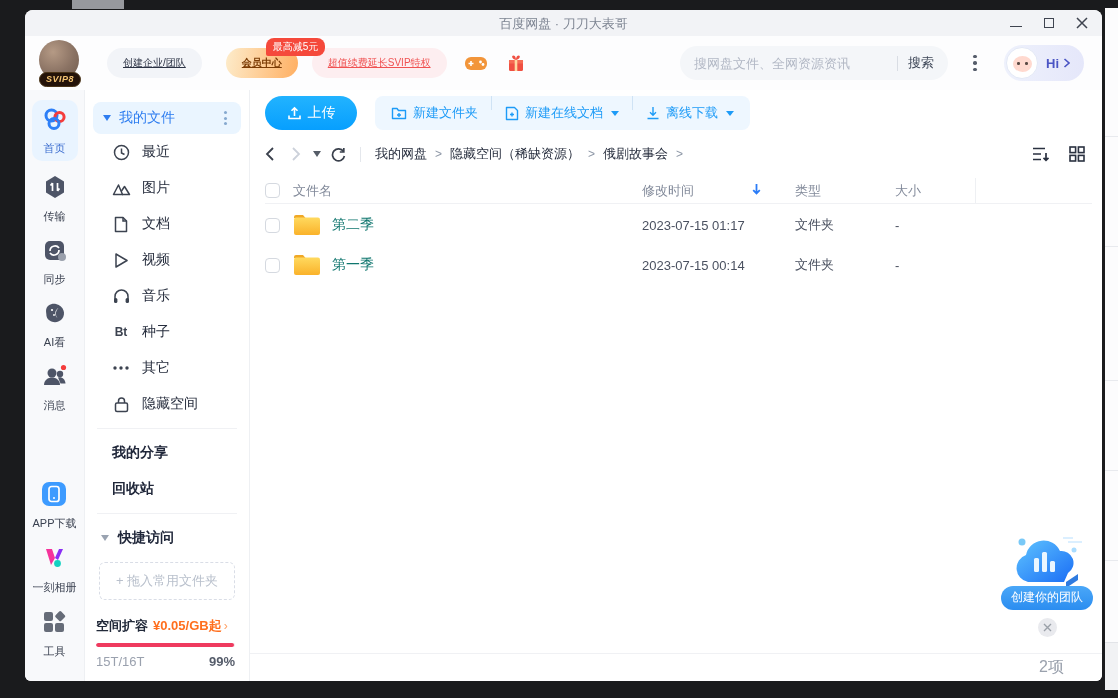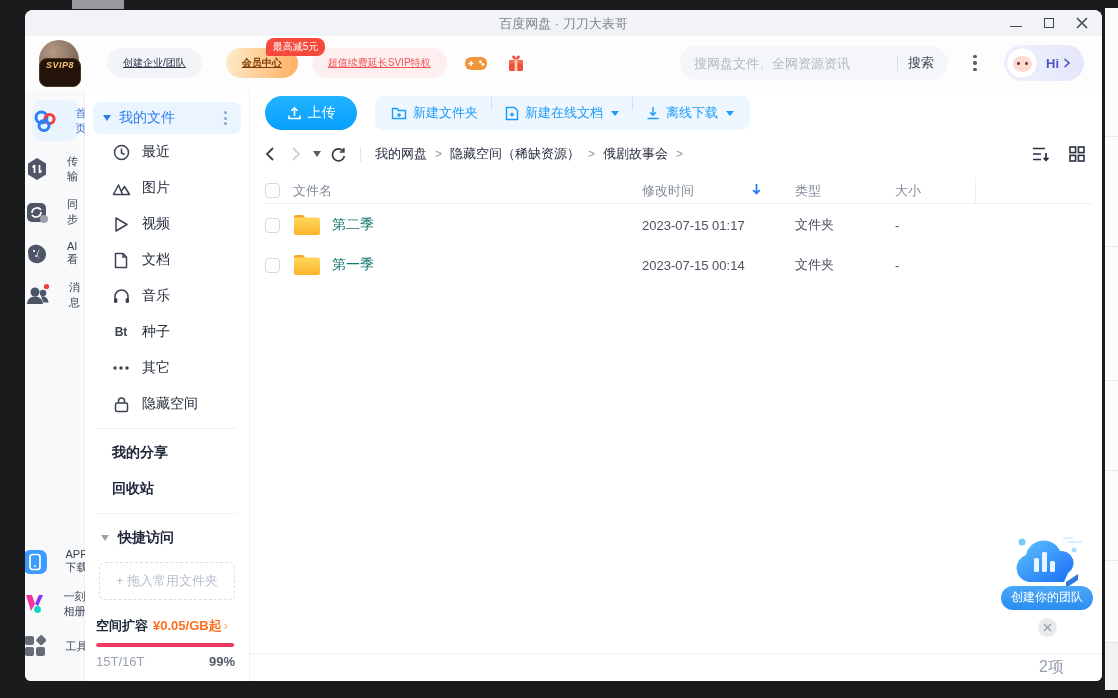--- a/index.html
+++ b/index.html
@@ -21,21 +21,21 @@
   .win-controls { position:absolute; right:14px; top:0; height:26px; display:flex; align-items:center; gap:20px; }
   .wc { width:13px; height:13px; display:flex; align-items:center; justify-content:center; cursor:pointer; }
   .wc-min { border-bottom:1.6px solid #3f4450; height:7px; width:12px; }
   .wc-max { width:10px; height:10px; border:1.6px solid #3f4450; }
   .wc-close svg { display:block; }
 
   
   .header { height:54px; background:#fdfdfe; display:flex; align-items:center; padding:0 18px 0 14px; flex:0 0 auto; position:relative; }
   .avatar-wrap { position:relative; width:42px; height:46px; margin-right:26px; }
   .avatar { width:40px; height:40px; border-radius:50%; background:radial-gradient(circle at 35% 30%, #b59a85, #8a7263 55%, #6f5a4c); }
-  .svip-badge { position:absolute; left:50%; transform:translateX(-50%); bottom:-1px; background:#241309; color:#f4c473; font-size:9px; font-weight:bold; font-style:italic; padding:1px 6px 16px; border-radius:8px; border:1px solid #4a3418; white-space:nowrap; letter-spacing:.5px; }
+  .svip-badge { position:absolute; left:50%; transform:translateX(-50%); bottom:-1px; background:#241309; color:#f4c473; font-size:9px; font-weight:bold; font-style:italic; padding:1px 6px 2px; border-radius:8px; border:1px solid #4a3418; white-space:nowrap; letter-spacing:.5px; }
   .pill-btn { height:30px; border-radius:16px; display:flex; align-items:center; padding:0 16px; font-size:10px; cursor:pointer;text-decoration:underline; }
   .create-team { background:#f2f4f8; color:#2c3345; margin-right:24px; }
   .member-wrap { position:relative; margin-right:14px; }
   .member-center { background:linear-gradient(100deg,#fdeccb,#ffaf62); color:#7c3c05; font-weight:bold; }
   .discount-badge { position:absolute; top:-10px; left:40px; background:#f5493b; color:#fff; font-size:10px; padding:1.5px 7px 2px; border-radius:8px 8px 8px 2px; white-space:nowrap; }
   .svip-promo { background:#fdeef0; color:#f05252; margin-right:16px; }
   .hicon { width:26px; height:26px; margin-right:14px; cursor:pointer; display:flex; align-items:center; justify-content:center; }
   .search-box { margin-left:auto; width:268px; height:34px; background:#f4f6f9; border-radius:18px; display:flex; align-items:center; padding:0 14px; }
   .search-input { flex:1; border:none; outline:none; background:transparent; font-size:13px; color:#3d4657; font-family:inherit; }
   .search-input::placeholder { color:#b2b8c5; }
@@ -47,21 +47,21 @@
   .hi-avatar { width:32px; height:32px; border-radius:50%; background:#fff; border:1px solid #e3e8f5; position:relative; margin-right:8px; }
   .hi-avatar .face { position:absolute; left:6px; top:8px; width:19px; height:16px; border-radius:50%; background:#ffd9cf; }
   .hi-avatar .eye { position:absolute; width:2.5px; height:2.5px; border-radius:50%; background:#5b4a44; top:14px; }
   .hi-text { font-size:13px; font-weight:bold; color:#4b55c4; margin-right:4px; }
 
   
   .app-body { flex:1; display:flex; min-height:0; }
 
   
   .leftnav { width:60px; background:#f8f9fb; border-right:1px solid #eef0f3; display:flex; flex-direction:column; align-items:center; padding:10px 0 8px; }
-  .nav-item { display:flex; flex-direction:row; align-items:center; gap:18px; margin-bottom:13px; cursor:pointer; }
+  .nav-item { display:flex; flex-direction:column; align-items:center; gap:9px; margin-bottom:13px; cursor:pointer; }
   .nav-item .nav-label { font-size:11px; color:#3a4150; }
   .nav-item.active { background:#e9f4ff; border-radius:10px; width:46px; padding:6px 0 5px; }
   .nav-item.active .nav-label { color:#3e6fd0; }
   .nav-bottom { margin-top:auto; display:flex; flex-direction:column; align-items:center; }
   .nav-bottom .nav-item { margin-bottom:14px; }
   .nav-ic { width:26px; height:26px; display:flex; align-items:center; justify-content:center; position:relative; }
 
   
   .sidebar { width:165px; background:#fff; border-right:1px solid #eef0f3; display:flex; flex-direction:column; padding:12px 8px 0; position:relative; }
   .myfiles-row { height:32px; background:#eaf5ff; border-radius:8px; display:flex; align-items:center; padding:0 10px; cursor:pointer; flex:0 0 auto; }
@@ -323,34 +323,34 @@
         <span class="cat-ic">
             <svg width="19" height="15" viewBox="0 0 19 15" fill="none">
               <path d="M1.5 13.5 L6.5 4 L10.5 13.5 Z" stroke="#3c4350" stroke-width="1.5" stroke-linejoin="round"></path>
               <path d="M9.5 10 L12.5 5.5 L17.5 13.5 L10 13.5" stroke="#3c4350" stroke-width="1.5" stroke-linejoin="round"></path>
             </svg>
           </span>
         <span class="cat-label">图片</span>
       </div>
       <div class="cat-item">
         <span class="cat-ic">
-            <svg width="15" height="17" viewBox="0 0 15 17" fill="none">
-              <path d="M2 2 L13 8.5 L2 15 Z" stroke="#3c4350" stroke-width="1.5" stroke-linejoin="round"></path>
-            </svg>
-          </span>
-        <span class="cat-label">视频</span>
-      </div>
-      <div class="cat-item">
-        <span class="cat-ic">
             <svg width="14" height="17" viewBox="0 0 14 17" fill="none">
               <path d="M1.5 1.5 H9 L12.5 5 V15.5 H1.5 Z" stroke="#3c4350" stroke-width="1.5" stroke-linejoin="round"></path>
               <path d="M9 1.5 V5 H12.5" stroke="#3c4350" stroke-width="1.5"></path>
             </svg>
           </span>
         <span class="cat-label">文档</span>
+      </div>
+      <div class="cat-item">
+        <span class="cat-ic">
+            <svg width="15" height="17" viewBox="0 0 15 17" fill="none">
+              <path d="M2 2 L13 8.5 L2 15 Z" stroke="#3c4350" stroke-width="1.5" stroke-linejoin="round"></path>
+            </svg>
+          </span>
+        <span class="cat-label">视频</span>
       </div>
       <div class="cat-item">
         <span class="cat-ic">
             <svg width="17" height="16" viewBox="0 0 17 16" fill="none">
               <path d="M2 13 V8.5 a6.5 6.5 0 0 1 13 0 V13" stroke="#3c4350" stroke-width="1.5"></path>
               <rect x="1" y="10" width="3.4" height="5" rx="1.5" fill="#3c4350"></rect>
               <rect x="12.6" y="10" width="3.4" height="5" rx="1.5" fill="#3c4350"></rect>
             </svg>
           </span>
         <span class="cat-label">音乐</span>

